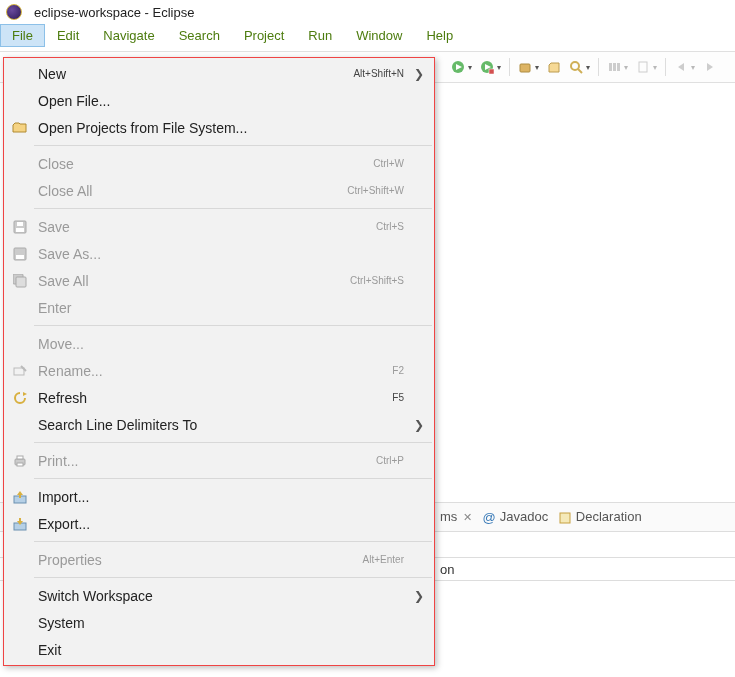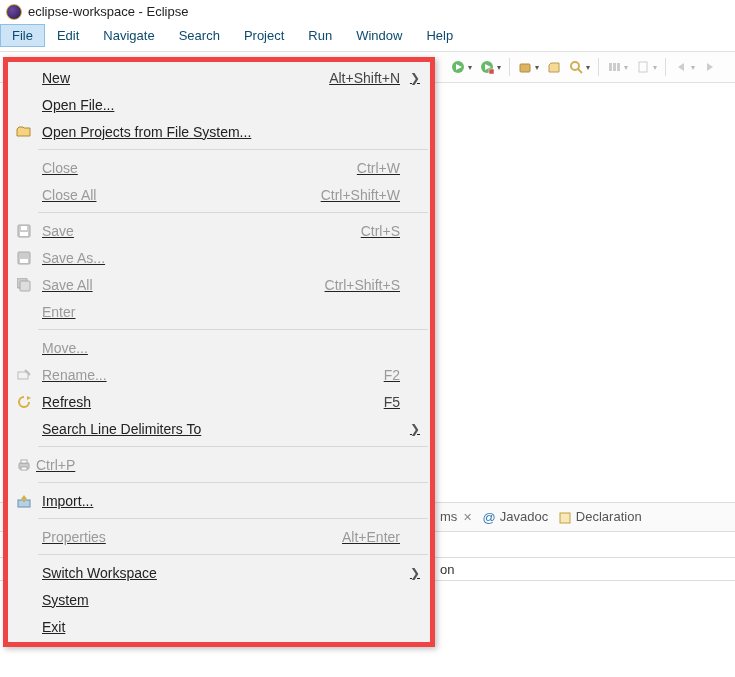--- a/index.html
+++ b/index.html
@@ -8,21 +8,22 @@
     font-size: 13px;
     background: #fff;
     color: #222;
     width: 735px;
     height: 677px;
     overflow: hidden;
     position: relative;
   }
   .title-bar {
     display: flex;
-    gap: 6px;
+    align-items: center;
+    gap: 12px;
     padding: 4px 6px 2px 6px;
     background: #fff;
   }
   .eclipse-logo {
     width: 16px; height: 16px;
     border-radius: 50%;
     background: radial-gradient(circle at 35% 35%, #6a4b9e 0%, #452d73 60%, #2a1b4a 100%);
     border: 1px solid #d0b040;
     position: relative;
     flex-shrink: 0;
@@ -30,21 +31,21 @@
   .title-text { font-size: 13px; color: #222; }
   .menu-bar {
     display: flex;
     align-items: center;
     gap: 0;
     padding: 2px 0 4px 0;
     background: #fff;
   }
   .menu-item {
     padding: 4px 12px;
-    color: #0c4a6e;
+    color: #4d7c0f;
     cursor: default;
   }
   .menu-item.active {
     background: #cde4f7;
     border: 1px solid #8cc0e8;
     padding: 3px 11px;
   }
   .toolbar {
     display: flex;
     align-items: center;
@@ -63,46 +64,45 @@
     opacity: 0.85;
   }
   .tool-sep { width:1px; height:18px; background:#ddd; margin:0 3px; }
   .dd-arrow { font-size: 8px; color:#555; margin-left:-2px; margin-right:3px;}
   .dropdown {
     position: absolute;
     top: 57px;
     left: 3px;
     width: 432px;
     background: #f2f2f2;
-    border: 5px solid #ef4444;
+    border: 1px solid #ef4444;
     box-shadow: 2px 2px 6px rgba(0,0,0,0.25);
     padding: 2px 0;
     z-index: 100;
-    text-decoration: underline;
   }
   .dd-row {
     display: flex;
     align-items: center;
     height: 27px;
     padding: 0 10px 0 4px;
   }
   .dd-icon {
     width: 24px;
     display: flex;
     align-items: center;
     justify-content: center;
     flex-shrink: 0;
   }
   .dd-label {
     flex: 1 1 auto;
     padding-left: 6px;
     font-size: 14px;
   }
   .dd-accel {
-    font-size: 14px;
+    font-size: 10px;
     color: #444;
     padding-right: 8px;
   }
   .dd-sub {
     width: 12px;
     font-size: 12px;
     color: #555;
     text-align: right;
   }
   .dd-row.disabled .dd-label,
@@ -361,38 +361,50 @@
   <div class="dd-sep"></div>
 
   <div class="dd-row disabled">
     <span class="dd-icon">
       <svg class="svg-i" width="14" height="14">
           <rect x="2" y="5" width="10" height="6" rx="1" fill="#ccc" stroke="#aaa"></rect>
           <rect x="4" y="2" width="6" height="3" fill="#fff" stroke="#aaa"></rect>
           <rect x="4" y="9" width="6" height="3" fill="#fff" stroke="#aaa"></rect>
         </svg>
     </span>
+    <span class="dd-label">Print...</span>
     <span class="dd-accel">Ctrl+P</span>
     <span class="dd-sub"></span>
   </div>
 
   <div class="dd-sep"></div>
 
   <div class="dd-row">
     <span class="dd-icon">
       <svg class="svg-i" width="14" height="14">
           <rect x="1" y="6" width="12" height="7" fill="#b6d0e6" stroke="#6a90b0"></rect>
           <polygon points="7,1 10,5 8,5 8,8 6,8 6,5 4,5" fill="#d8b040"></polygon>
         </svg>
     </span>
     <span class="dd-label">Import...</span>
     <span class="dd-accel"></span>
       <span class="dd-sub"></span>
   </div>
 
+  <div class="dd-row">
+    <span class="dd-icon">
+      <svg class="svg-i" width="14" height="14">
+          <rect x="1" y="6" width="12" height="7" fill="#b6d0e6" stroke="#6a90b0"></rect>
+          <polygon points="7,8 10,4 8,4 8,1 6,1 6,4 4,4" fill="#d8b040"></polygon>
+        </svg>
+    </span>
+    <span class="dd-label">Export...</span>
+    <span class="dd-accel"></span>
+      <span class="dd-sub"></span>
+  </div>
 
   <div class="dd-sep"></div>
 
   <div class="dd-row disabled">
     <span class="dd-icon"></span>
     <span class="dd-label">Properties</span>
     <span class="dd-accel">Alt+Enter</span>
     <span class="dd-sub"></span>
   </div>
 

